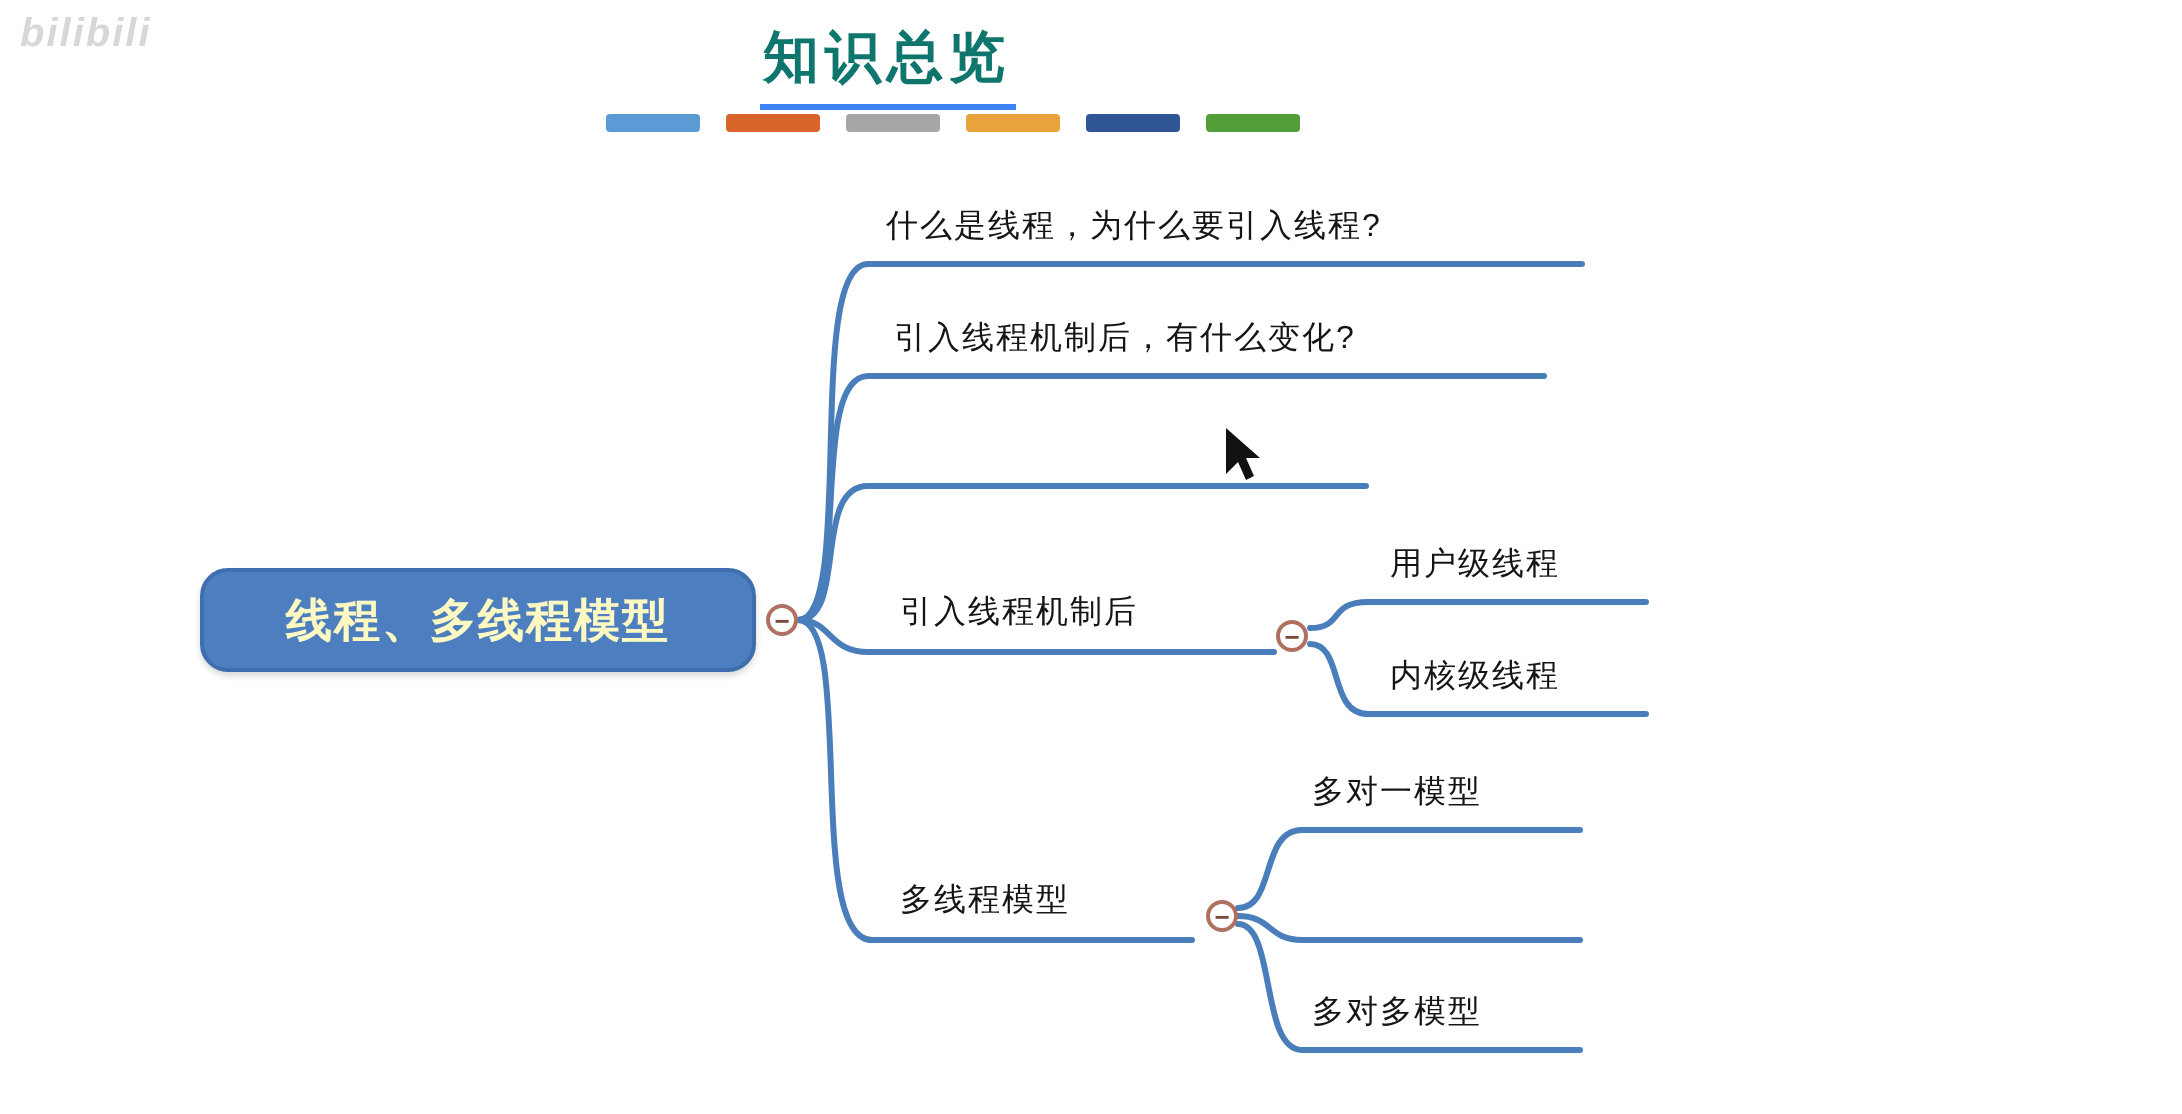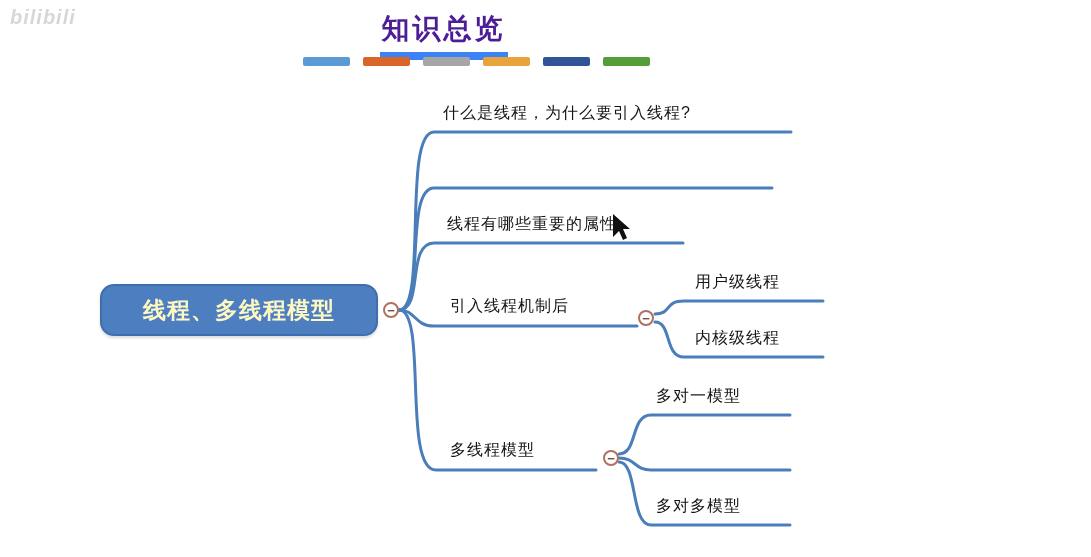--- a/index.html
+++ b/index.html
@@ -19,23 +19,23 @@
   }
   
   .title{
     position:absolute;left:0;top:10px;width:100%;
     text-align:center;
   }
   .title span{
     display:inline-block;
     font-family:"Liberation Serif","DejaVu Serif",serif;
     font-size:28px;font-weight:bold;
-    color:#4c1d95;
+    color:#0f766e;
     letter-spacing:3px;
-    border-bottom:8px solid #3b82f6;
+    border-bottom:3px solid #3b82f6;
     padding:0 2px 4px 2px;
   }
   
   .legend{
     position:absolute;left:303px;top:57px;
     display:flex;gap:13px;
   }
   .legend .bar{
     width:47px;height:9px;border-radius:2px;
     background:#ccc;
@@ -111,21 +111,21 @@
     <polygon fill="#111111" points="613,214 613,237 619,231 623,240 627,238 623,229 630,229"></polygon>
   </svg>
 
   <div class="root-node">线程、多线程模型</div>
 
   <div class="collapse-btn" style="left:383px;top:302px;">−</div>
   <div class="collapse-btn" style="left:638px;top:310px;">−</div>
   <div class="collapse-btn" style="left:603px;top:450px;">−</div>
 
   <div class="topic" style="left:443px;top:103px;">什么是线程，为什么要引入线程?</div>
-  <div class="topic" style="left:447px;top:214px;">线程有哪些重要的属性</div>
+  <div class="topic" style="left:447px;top:159px;">引入线程机制后，有什么变化?</div>
   <div class="topic" style="left:450px;top:296px;">引入线程机制后</div>
   <div class="topic" style="left:450px;top:440px;">多线程模型</div>
 
   <div class="topic" style="left:695px;top:272px;">用户级线程</div>
   <div class="topic" style="left:695px;top:328px;">内核级线程</div>
 
   <div class="topic" style="left:656px;top:386px;">多对一模型</div>
   <div class="topic" style="left:656px;top:496px;">多对多模型</div>
 
 </div>

